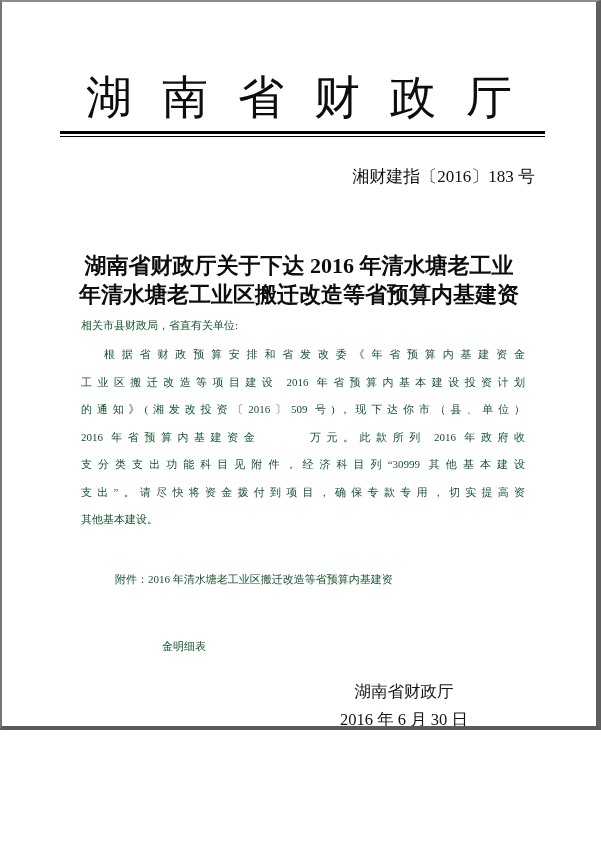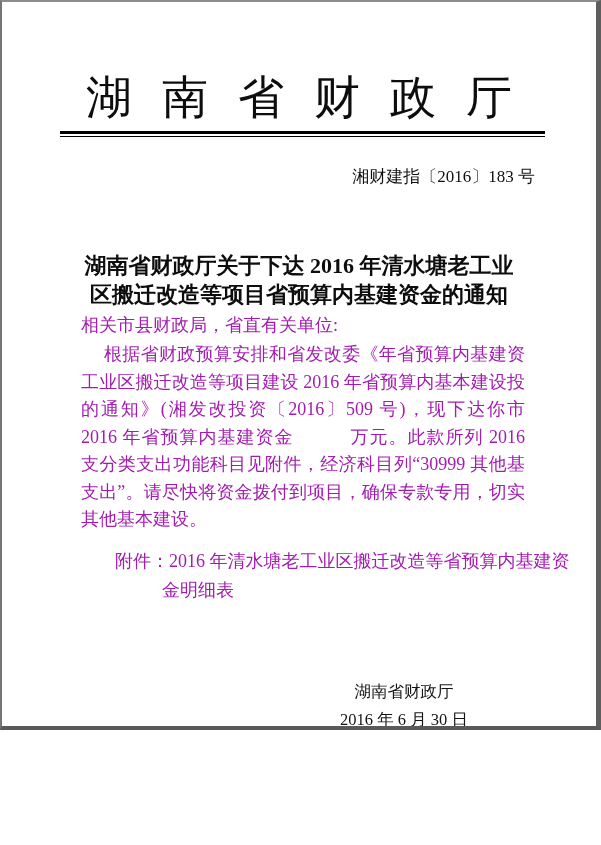--- a/index.html
+++ b/index.html
@@ -65,41 +65,41 @@
     font-size: 22px;
     font-weight: 700;
     line-height: 28.5px;
     color: #0d0d0d;
     margin-top: 26px;
   }
   .body-col {
     position: absolute;
     left: 79px;
     width: 444px;
-    font-size: 18px;
-    color: #a21caf;
+    font-size: 11px;
+    color: #14532d;
   }
   .salutation { top: 313px; line-height: 21px; white-space: nowrap; }
   .paragraph  { top: 339px; }
   .paragraph .line {
     line-height: 27.5px;
     height: 27.5px;
     white-space: nowrap;
   }
   .paragraph .line.just {
     text-align: justify;
     text-align-last: justify;
     white-space: normal;
     overflow: hidden;
   }
   .paragraph .line.indent { padding-left: 23px; box-sizing: border-box; }
-  .attachment { top: 545px; }
+  .attachment { top: 563px; }
   .attachment .line { line-height: 28.5px; white-space: nowrap; }
   .attachment .line1 { padding-left: 34px; }
-  .attachment .line2 { padding-left: 81px; }
+  .attachment .line2 { padding-left: 81px; margin-top: 38px; }
   .sign-block {
     position: absolute;
     top: 676px;
     left: 203px;
     width: 398px;
     text-align: center;
     font-size: 16.5px;
     line-height: 27.5px;
     color: #141414;
   }
@@ -120,21 +120,21 @@
 <div class="page">
 
   <div class="letterhead">湖南省财政厅</div>
 
   <div class="rule-top"></div>
 
   <div class="doc-number">湘财建指〔2016〕183 号</div>
 
   <div class="doc-title">
     <div>湖南省财政厅关于下达 2016 年清水塘老工业</div>
-    <div>区搬迁改造等项目省预算内基建资金的通知</div>
+    <div>年清水塘老工业区搬迁改造等省预算内基建资</div>
   </div>
 
   <div class="body-col salutation">相关市县财政局，省直有关单位:</div>
 
   <div class="body-col paragraph">
     <div class="line just indent">根据省财政预算安排和省发改委《年省预算内基建资金</div>
     <div class="line just">工业区搬迁改造等项目建设 2016 年省预算内基本建设投资计划</div>
     <div class="line just">的通知》(湘发改投资〔2016〕509 号)，现下达你市（县、单位）</div>
     <div class="line just">2016 年省预算内基建资金　　　万元。此款所列 2016 年政府收</div>
     <div class="line just">支分类支出功能科目见附件，经济科目列“30999 其他基本建设</div>

